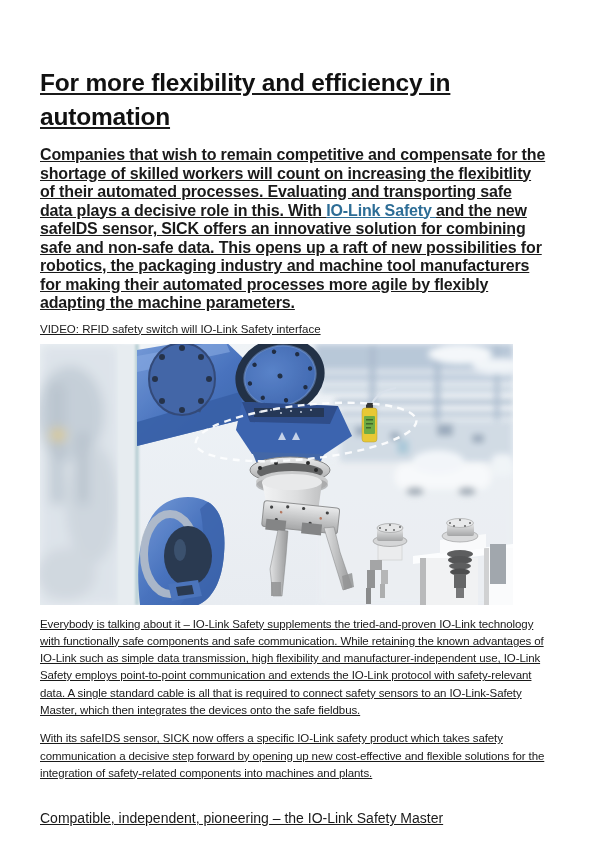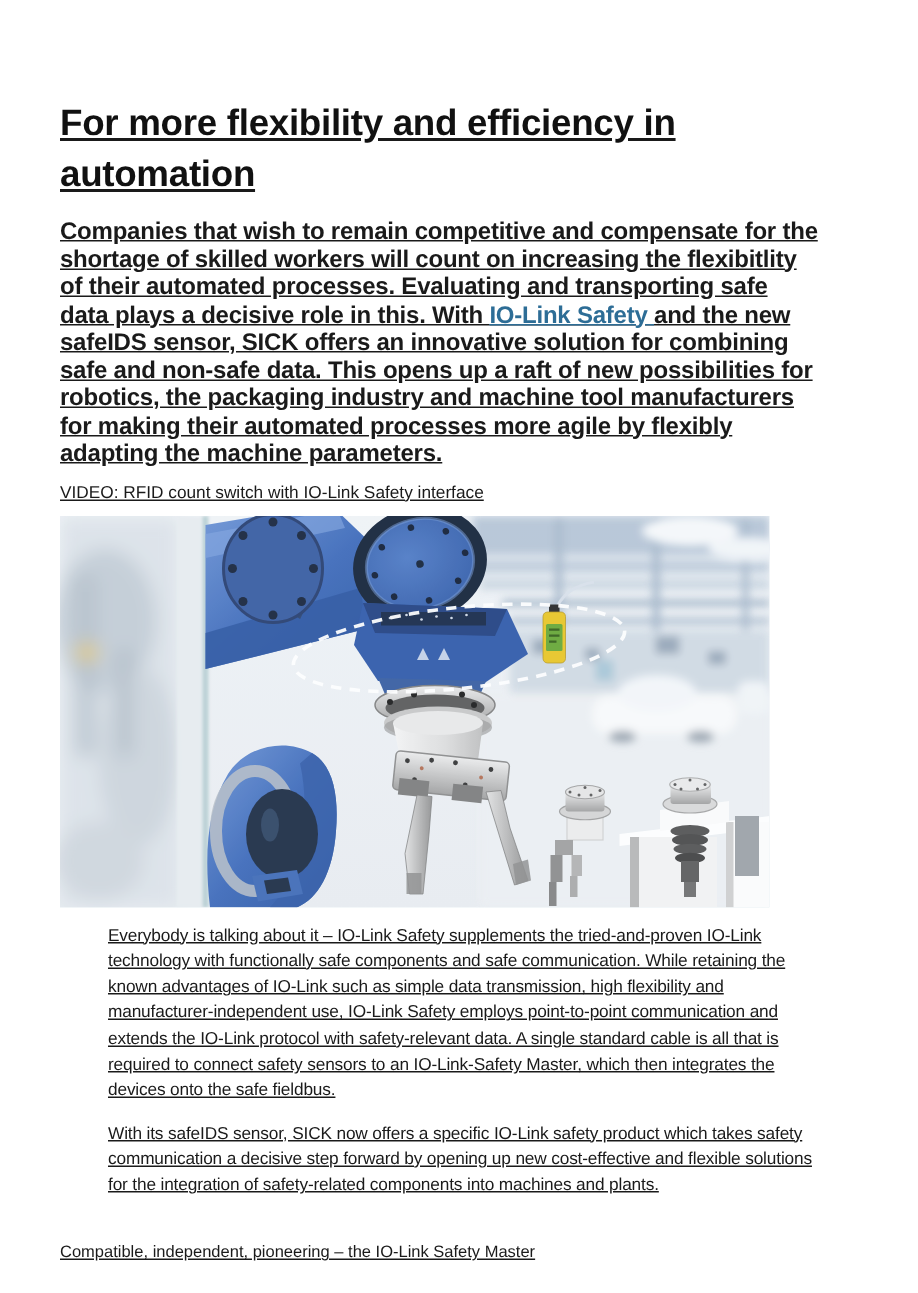--- a/index.html
+++ b/index.html
@@ -14,33 +14,33 @@
   }
   p{margin:0;}
   .intro{
     margin-top:12px;font-size:16px;line-height:18.5px;font-weight:700;
     letter-spacing:-0.15px;
   }
   .intro a.inline-link{color:#2d6d96;text-decoration:underline;cursor:pointer;}
   .caption{margin-top:8px;font-size:11.5px;line-height:17px;font-weight:400;}
   .hero{margin-top:6px;width:473px;height:261px;overflow:hidden;background:#eef2f6;}
   .hero svg{display:block;}
-  .body-par{margin-top:11px;font-size:11.5px;line-height:17.3px;letter-spacing:-0.1px;margin-left:32px;}
-  .subheading{margin-top:28px;font-size:11px;line-height:17px;font-weight:400;}
+  .body-par{margin-top:11px;font-size:11.5px;line-height:17.3px;letter-spacing:-0.1px;}
+  .subheading{margin-top:28px;font-size:14px;line-height:17px;font-weight:400;}
 </style>
 </head>
 <body>
 
 <div class="page">
 
   <h1 class="title">For more flexibility and efficiency in automation</h1>
 
   <p class="intro"><span>Companies that wish to remain competitive and compensate for the shortage of skilled workers will count on increasing the flexibitlity of their automated processes. Evaluating and transporting safe data plays a decisive role in this. With </span><a class="inline-link">IO-Link Safety </a><span>and the new safeIDS sensor, SICK offers an innovative solution for combining safe and non-safe data. This opens up a raft of new possibilities for robotics, the packaging industry and machine tool manufacturers for making their automated processes more agile by flexibly adapting the machine parameters.</span></p>
 
-  <p class="caption">VIDEO: RFID count switch with IO-Link Safety interface</p>
+  <p class="caption">VIDEO: RFID safety switch will IO-Link Safety interface</p>
 
   <div class="hero">
     <svg width="473" height="261" viewBox="0 0 473 261" xmlns="http://www.w3.org/2000/svg">
       <defs>
         <linearGradient id="bgG" x1="0" y1="0" x2="0" y2="1">
           <stop offset="0" stop-color="#f1f4f7"></stop>
             <stop offset="1" stop-color="#e9edf1"></stop>
         </linearGradient>
         <linearGradient id="armBlue" x1="0" y1="0" x2="1" y2="1">
           <stop offset="0" stop-color="#6b93d6"></stop>

